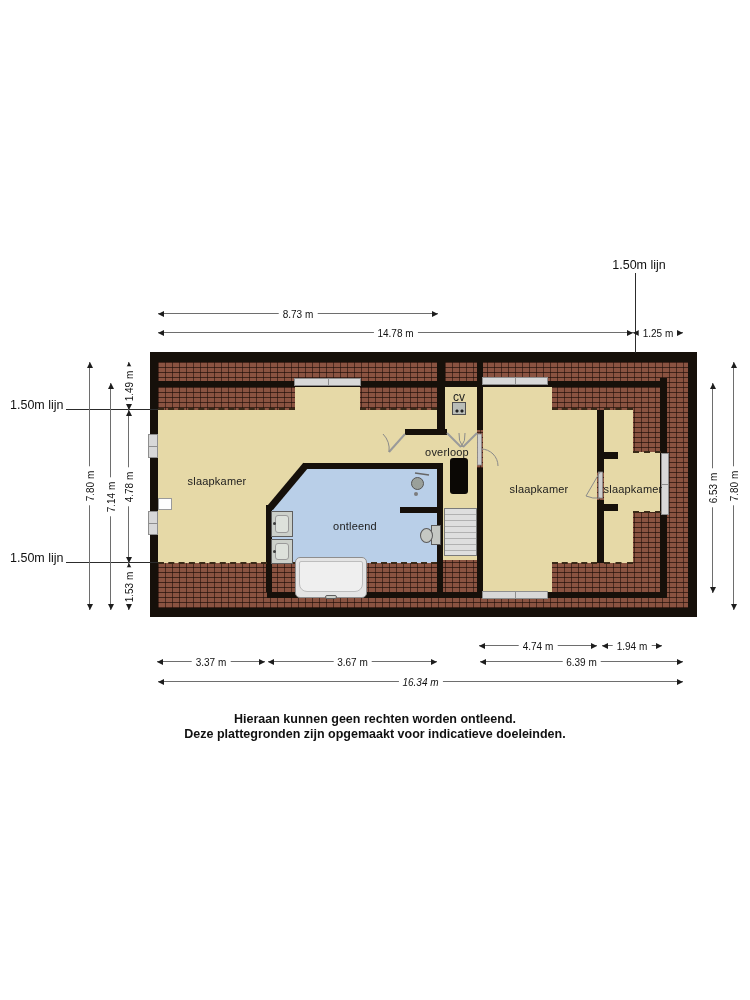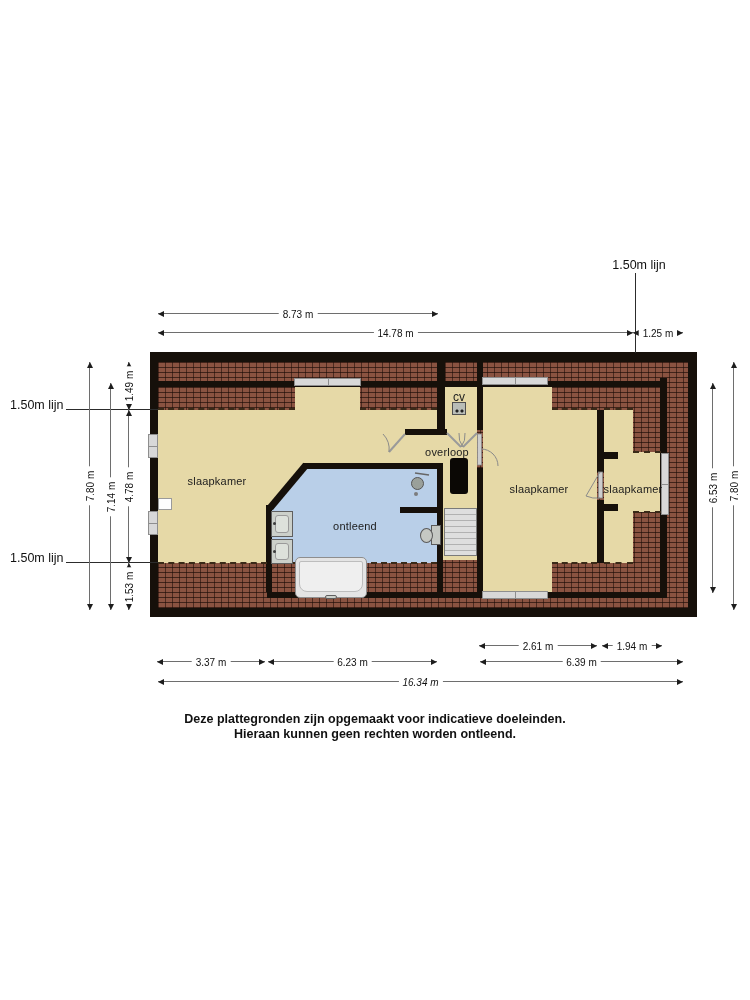--- a/index.html
+++ b/index.html
@@ -175,30 +175,30 @@
       <span>8.73 m</span>
     </div>
   <div class="dimh" style="left:158px;top:332px;width:475px;">
       <span>14.78 m</span>
     </div>
   <div class="dimh" style="left:633px;top:332px;width:50px;">
       <span>1.25 m</span>
     </div>
 
   <div class="dimh" style="left:479px;top:645px;width:118px;">
-      <span>2.61 m</span>
+      <span>4.74 m</span>
     </div>
   <div class="dimh" style="left:602px;top:645px;width:60px;text-align:right;">
       <span>1.94 m</span>
     </div>
   <div class="dimh" style="left:157px;top:661px;width:108px;">
       <span>3.37 m</span>
     </div>
   <div class="dimh" style="left:268px;top:661px;width:169px;">
-      <span>6.23 m</span>
+      <span>3.67 m</span>
     </div>
   <div class="dimh" style="left:480px;top:661px;width:203px;">
       <span>6.39 m</span>
     </div>
   <div class="dimh" style="left:158px;top:681px;width:525px;font-style:italic;">
       <span>16.34 m</span>
     </div>
 
   <div class="dimv" style="left:89px;top:362px;height:248px;">
       <span>7.80 m</span>
@@ -217,17 +217,17 @@
     </div>
 
   <div class="dimv" style="left:712px;top:383px;height:210px;">
       <span>6.53 m</span>
     </div>
   <div class="dimv" style="left:733px;top:362px;height:248px;">
       <span>7.80 m</span>
     </div>
 
   <div id="disclaimer">
+    <div>Hieraan kunnen geen rechten worden ontleend.</div>
     <div>Deze plattegronden zijn opgemaakt voor indicatieve doeleinden.</div>
-    <div>Hieraan kunnen geen rechten worden ontleend.</div>
   </div>
 
 </div>
 
 </body></html>

